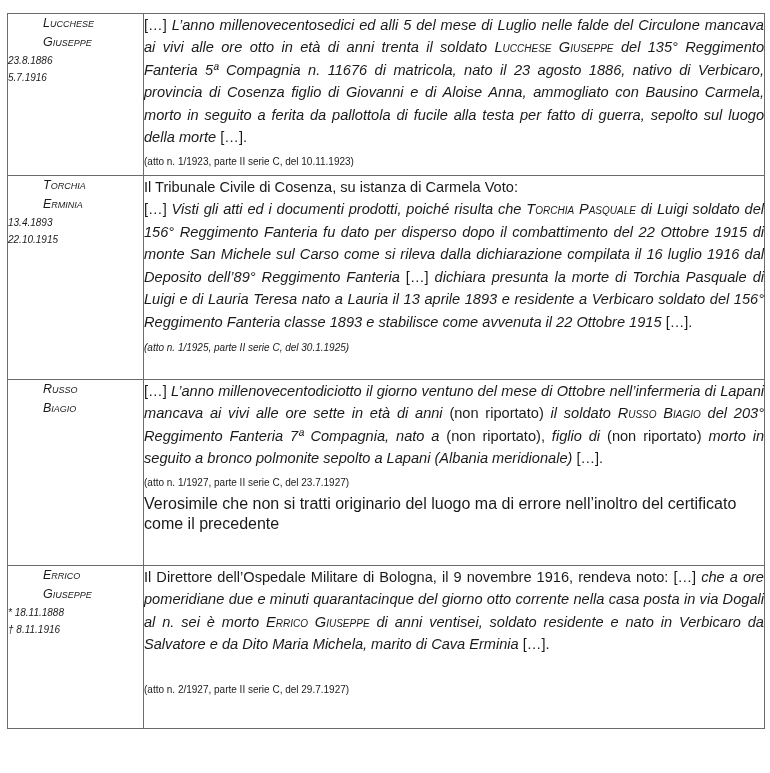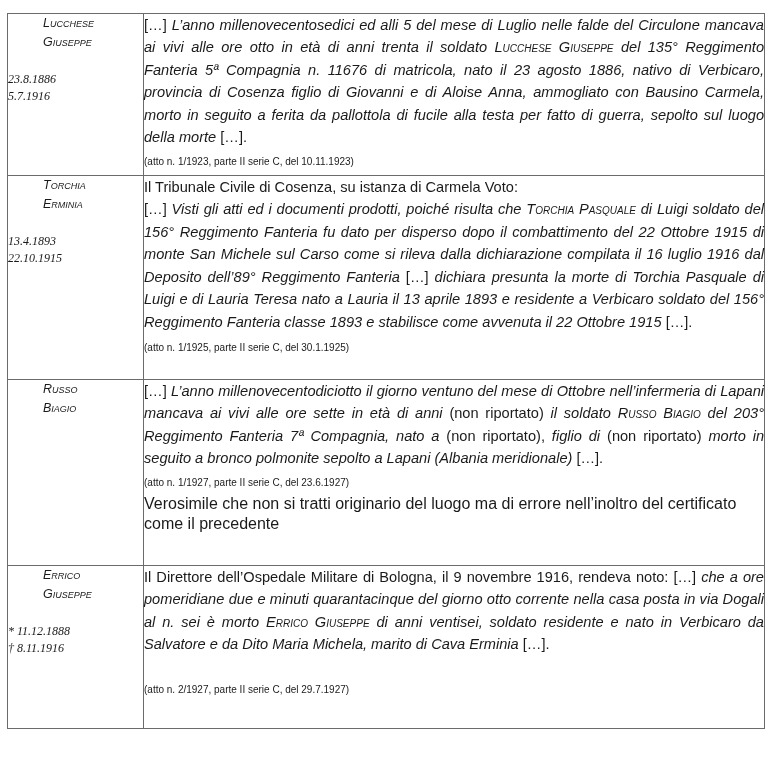--- a/index.html
+++ b/index.html
@@ -5,31 +5,31 @@
   html, body { margin:0; padding:0; background:#ffffff; }
   body { width:770px; height:773px; position:relative; overflow:hidden;
          font-family:"Liberation Sans", "DejaVu Sans", sans-serif; color:#1a1a1a; }
   table.records { position:absolute; left:7px; top:13px; width:757px;
                   border-collapse:collapse; table-layout:fixed; }
   table.records td { border:1.5px solid #6b6b6b; vertical-align:top; padding:0; }
   col.c-name { width:136px; }
   col.c-text { width:621px; }
   .name-cell { padding:6px 0 0 10px; font-style:italic; font-size:12.5px; line-height:19px; }
   .sc { font-variant:small-caps;margin-left:35px; }
-  .dates { margin-top:19px; font-size:12px; line-height:17px;font-family:Liberation Serif, serif; }
+  .dates { font-size:10px; line-height:17px; }
   .text-cell { padding:2px 7px 0 7px; font-size:14.6px; line-height:22.5px;margin-top:13px; }
   .para { text-align:justify; }
   .ref { text-align:left; font-size:10px; line-height:18px; margin-top:4px; }
   .note { font-size:16px; line-height:20px; margin-top:2px; }
   tr.r1 td { height:161px; }
   tr.r2 td { height:203px; }
   tr.r3 td { height:185px; }
   tr.r4 td { height:162px; }
   .r4 .ref { margin-top:25px; }
-  .r2 .ref { margin-top:6px; }
+  .r2 .ref { margin-top:6px;font-style:italic; }
 </style>
 </head>
 <body>
 
 <table class="records">
   <colgroup>
       <col class="c-name">
       <col class="c-text">
     </colgroup>
   <tbody>
@@ -77,31 +77,31 @@
       <div class="sc">Russo</div>
       <div class="sc">Biagio</div>
       <div class="dates">
         
         
       </div>
     </td>
     <td class="text-cell">
 
       <div class="para"><span>[…] </span><span style="font-style: italic;">L’anno millenovecentodiciotto il giorno ventuno del mese di Ottobre nell’infermeria di Lapani mancava ai vivi alle ore sette in età di anni</span><span> (non riportato) </span><span style="font-style: italic;">il soldato </span><span style="font-style: italic; font-variant: small-caps;">Russo Biagio</span><span style="font-style: italic;"> del 203° Reggimento Fanteria 7ª Compagnia, nato a</span><span> (non riportato), </span><span style="font-style: italic;">figlio di</span><span> (non riportato) </span><span style="font-style: italic;">morto in seguito a bronco polmonite sepolto a Lapani (Albania meridionale)</span><span> […].</span></div>
-      <div class="ref">(atto n. 1/1927, parte II serie C, del 23.6.1927)</div>
+      <div class="ref">(atto n. 1/1927, parte II serie C, del 23.7.1927)</div>
       <div class="note">Verosimile che non si tratti originario del luogo ma di errore nell’inoltro del certificato come il precedente</div>
     </td>
   </tr>
 
   <tr class="r4">
     <td class="name-cell">
       <div class="sc">Errico</div>
       <div class="sc">Giuseppe</div>
       <div class="dates">
-        <div>* 11.12.1888</div>
+        <div>* 18.11.1888</div>
         <div>† 8.11.1916</div>
       </div>
     </td>
     <td class="text-cell">
 
       <div class="para"><span>Il Direttore dell’Ospedale Militare di Bologna, il 9 novembre 1916, rendeva noto: […] </span><span style="font-style: italic;">che a ore pomeridiane due e minuti quarantacinque del giorno otto corrente nella casa posta in via Dogali al n. sei è morto </span><span style="font-style: italic; font-variant: small-caps;">Errico Giuseppe</span><span style="font-style: italic;"> di anni ventisei, soldato residente e nato in Verbicaro da Salvatore e da Dito Maria Michela, marito di Cava Erminia</span><span> […].</span></div>
       <div class="ref">(atto n. 2/1927, parte II serie C, del 29.7.1927)</div>
 
     </td>
   </tr>

